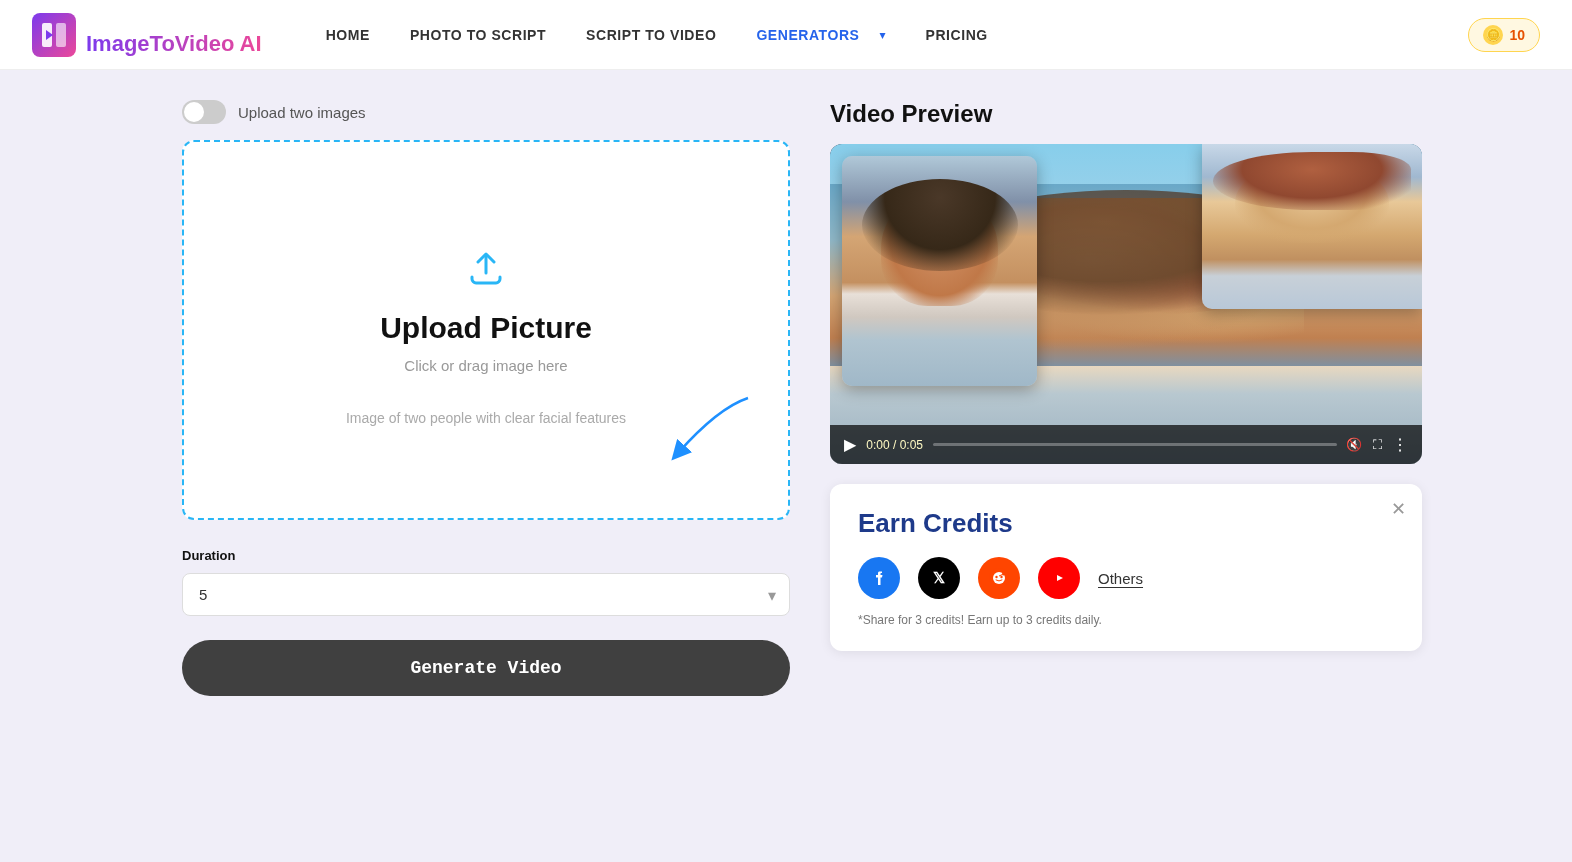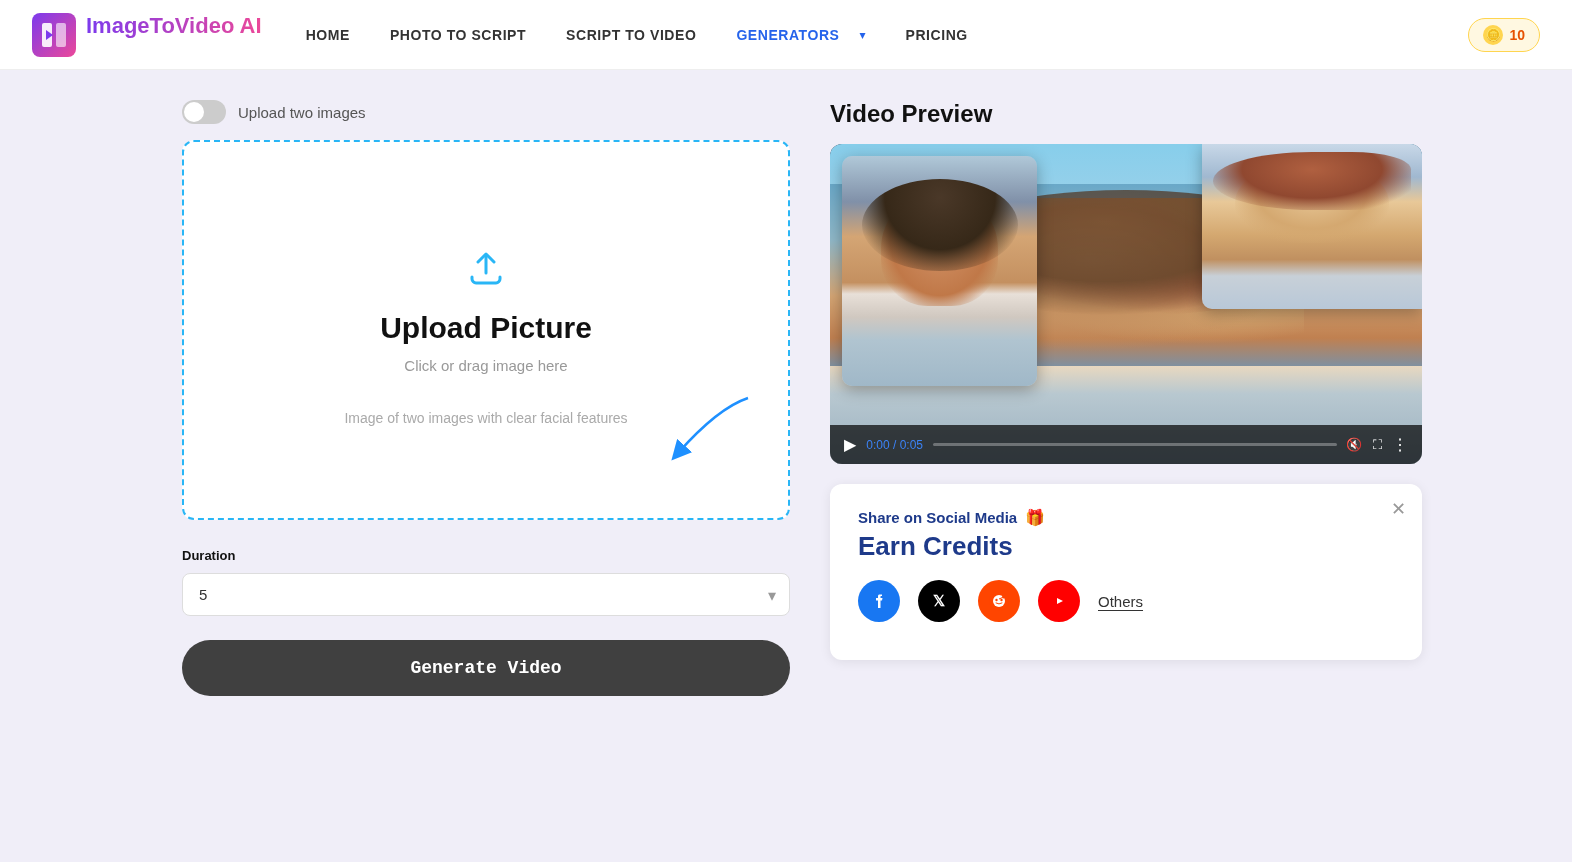--- a/index.html
+++ b/index.html
@@ -11,23 +11,23 @@
       display: flex;
       align-items: center;
       padding: 0 32px;
       height: 70px;
       border-bottom: 1px solid #eee;
       position: relative;
       z-index: 10;
     }
     .logo-area {
       display: flex;
-      align-items: flex-start;
+      align-items: flex-end;
       gap: 10px;
-      margin-right: 44px;
+      margin-right: 64px;
     }
     .logo-icon {
       width: 44px;
       height: 44px;
       background: linear-gradient(135deg, #7c3aed, #ec4899);
       border-radius: 8px;
       display: flex;
       align-items: center;
       justify-content: center;
       color: white;
@@ -244,21 +244,21 @@
       align-items: center;
       gap: 10px;
       z-index: 10;
     }
     .play-btn {
       color: white;
       cursor: pointer;
       font-size: 16px;
     }
     .time-display {
-      color: #3b82f6;
+      color: #fef9c3;
       font-size: 12px;
       white-space: nowrap;
     }
     .progress-bar {
       flex: 1;
       height: 3px;
       background: rgba(255,255,255,0.3);
       border-radius: 2px;
       position: relative;
     }
@@ -399,21 +399,21 @@
     <div class="upload-box">
       <div class="upload-icon">
         <svg width="56" height="56" viewBox="0 0 56 56" fill="none">
           <path d="M28 38 L28 20" stroke="#29b6f6" stroke-width="3" stroke-linecap="round"></path>
           <path d="M20 27 L28 19 L36 27" stroke="#29b6f6" stroke-width="3" stroke-linecap="round" stroke-linejoin="round"></path>
           <path d="M14 42 L14 44 C14 46 16 48 18 48 L38 48 C40 48 42 46 42 44 L42 42" stroke="#29b6f6" stroke-width="3" stroke-linecap="round"></path>
         </svg>
       </div>
       <div class="upload-title">Upload Picture</div>
       <div class="upload-subtitle">Click or drag image here</div>
-      <div class="upload-hint">Image of two images with clear facial features</div>
+      <div class="upload-hint">Image of two people with clear facial features</div>
 
       <svg class="arrow-svg" width="120" height="80" viewBox="0 0 120 80">
         <defs>
           <marker id="arrowhead" markerWidth="8" markerHeight="8" refX="4" refY="4" orient="auto">
             <polygon points="0,0 8,4 0,8" fill="#1e90ff"></polygon>
           </marker>
         </defs>
         <path d="M 110 10 Q 80 20 40 65" stroke="#1e90ff" stroke-width="2.5" fill="none" marker-end="url(#arrowhead)"></path>
       </svg>
     </div>
@@ -479,24 +479,20 @@
         <div class="video-ctrl-icons">
           <span style="font-size:13px;">🔇</span>
           <span style="font-size:13px;">⛶</span>
           <span style="font-size:16px;">⋮</span>
         </div>
       </div>
     </div>
 
     <div class="social-card">
       <button class="close-btn">✕</button>
-      <div class="social-title-row">
-        <span class="social-subtitle">Share on Social Media</span>
-        <span>🎁</span>
-      </div>
       <div class="social-main-title">Earn Credits</div>
       <div class="social-icons-row">
         <div class="social-icon-btn fb">
           <svg width="20" height="20" viewBox="0 0 20 20" fill="white">
             <path d="M12 3.5h-1.5C9.7 3.5 9 4.2 9 5v2H7v2.5h2V17h2.5v-7.5H13l.5-2.5h-2V5.5c0-.3.2-.5.5-.5H13V3.5z"></path>
           </svg>
         </div>
         <div class="social-icon-btn twitter">
           <span style="font-size:15px;font-weight:900;">𝕏</span>
         </div>
@@ -512,16 +508,17 @@
           </svg>
         </div>
         <div class="social-icon-btn youtube">
           <svg width="22" height="22" viewBox="0 0 22 22" fill="white">
             <rect x="1" y="5" width="20" height="12" rx="3" fill="#ff0000"></rect>
             <polygon points="9,8 9,14 15,11" fill="white"></polygon>
           </svg>
         </div>
         <span class="others-link">Others</span>
       </div>
+      <div class="social-note">*Share for 3 credits! Earn up to 3 credits daily.</div>
     </div>
 
   </div>
 </div>
 
 </body></html>

